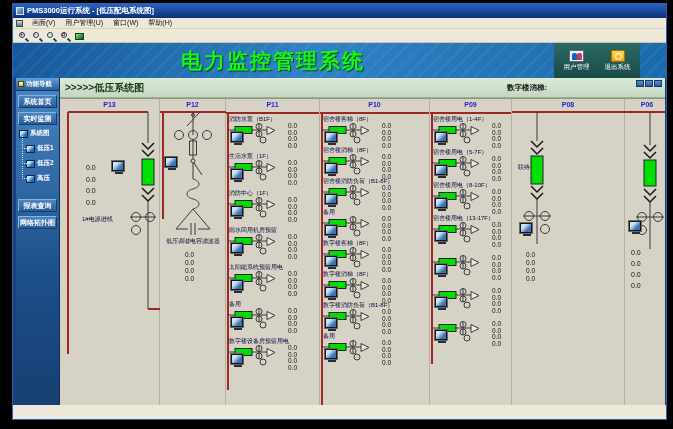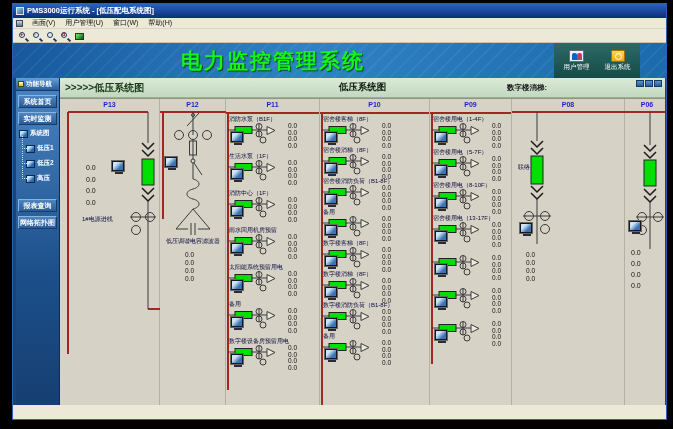--- a/index.html
+++ b/index.html
@@ -163,21 +163,20 @@
           </div>
         </div>
         <div class="sb-gap"></div>
         <div class="sb-btn">报表查询</div>
         <div class="sb-btn">网络拓扑图</div>
       </div>
 
       <div class="main">
         <div class="subheader">
           <div class="sh-left">&gt;&gt;&gt;&gt;&gt;低压系统图</div>
-          <div class="sh-center">低压系统图</div>
           <div class="sh-right">数字楼消梯:</div>
           <div class="mdi-btns">
             <div class="mdi-btn"></div>
             <div class="mdi-btn"></div>
             <div class="mdi-btn"></div>
           </div>
         </div>
         <div class="diagram" id="diagram">
             <div class="dcol" style="width:100px">
               <div class="chead">P13</div>

